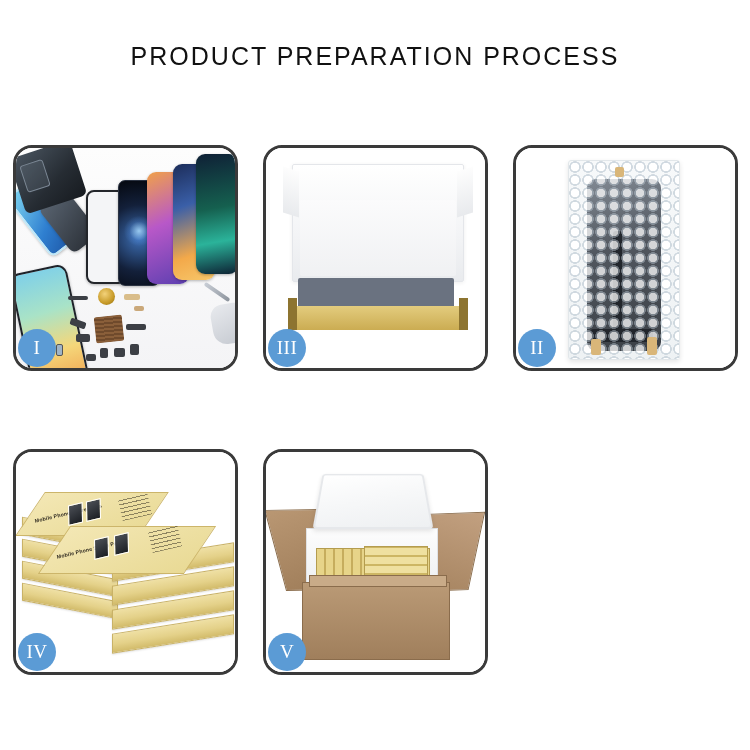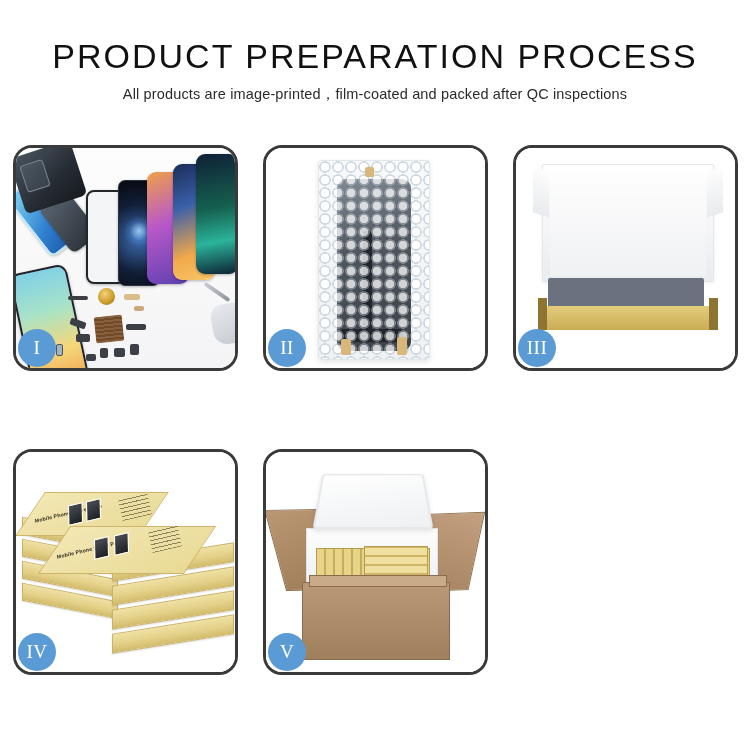--- a/index.html
+++ b/index.html
@@ -7,21 +7,21 @@
     width: 750px; height: 750px;
     background: #ffffff;
     font-family: "Liberation Sans", sans-serif;
     overflow: hidden;
   }
   .page { position: relative; width: 750px; height: 750px; background: #fff; }
 
   
   .header { width: 750px; padding-top: 36px; text-align: center; }
   .title {
-    font-size: 34px;
+    font-size: 25px;
     font-weight: 500;
     letter-spacing: 2.0px;
     color: #111111;
     line-height: 40px;
     white-space: nowrap;
   }
   .subtitle {
     margin-top: 9px;
     font-size: 14.5px;
     font-weight: 400;
@@ -349,21 +349,20 @@
   .tape6a { position: absolute; left: 36px; top: 84px; width: 14px; height: 20px; background: rgba(138,112,80,.55); transform: skewY(18deg); }
   .tape6b { position: absolute; left: 36px; top: 146px; width: 14px; height: 20px; background: rgba(138,112,80,.55); transform: skewY(18deg); }
 </style>
 </head>
 <body>
 
 <div class="page">
 
   <div class="header">
     <div class="title">PRODUCT PREPARATION PROCESS</div>
-    <div class="subtitle">All products are image-printed，film-coated and packed after QC inspections</div>
   </div>
 
   <div class="grid">
 
     <div class="panel">
       <div class="panel-inner p1">
         <div class="ph ph-a"></div>
         <div class="ph ph-b"></div>
         <div class="ph ph-c"></div>
         <div class="ph ph-d"></div>
@@ -385,48 +384,48 @@
         <div class="part flex9"></div>
         <div class="part flex10"></div>
         <div class="part flex11"></div>
         <div class="tool"></div>
         <div class="hand"></div>
       </div>
       <div class="badge">I</div>
     </div>
 
     <div class="panel">
+      <div class="panel-inner p3">
+        <div class="lid3"></div>
+        <div class="foam3"></div>
+        <div class="tray3"></div>
+        <div class="bubble3"></div>
+        <div class="tray3-front"></div>
+        <div class="tray3-lcap"></div>
+        <div class="tray3-rcap"></div>
+      </div>
+      <div class="badge">III</div>
+    </div>
+
+    <div class="panel">
       <div class="panel-inner p2">
         <div class="bag">
           <div class="screen-in"></div>
           <div class="cable"></div>
           <div class="cable-h"></div>
           <div class="bag-ov"></div>
           <div class="tab-t"></div>
           <div class="tab-bl"></div>
           <div class="tab-br"></div>
         </div>
       </div>
       <div class="badge">II</div>
     </div>
 
     <div class="panel">
-      <div class="panel-inner p3">
-        <div class="lid3"></div>
-        <div class="foam3"></div>
-        <div class="tray3"></div>
-        <div class="bubble3"></div>
-        <div class="tray3-front"></div>
-        <div class="tray3-lcap"></div>
-        <div class="tray3-rcap"></div>
-      </div>
-      <div class="badge">III</div>
-    </div>
-
-    <div class="panel">
       <div class="panel-inner p4">
         <div class="stack">
 
           <div class="sbox" style="left:2px;  top:52px;  width:96px; height:18px; transform:skewY(11deg);"></div>
           <div class="sbox" style="left:2px;  top:74px;  width:96px; height:18px; transform:skewY(11deg);"></div>
           <div class="sbox" style="left:2px;  top:96px;  width:96px; height:18px; transform:skewY(11deg);"></div>
           <div class="sbox" style="left:2px;  top:118px; width:96px; height:18px; transform:skewY(11deg);"></div>
 
           <div class="sbox" style="left:92px; top:78px;  width:122px; height:20px; transform:skewY(-9deg);"></div>
           <div class="sbox" style="left:92px; top:102px; width:122px; height:20px; transform:skewY(-9deg);"></div>

